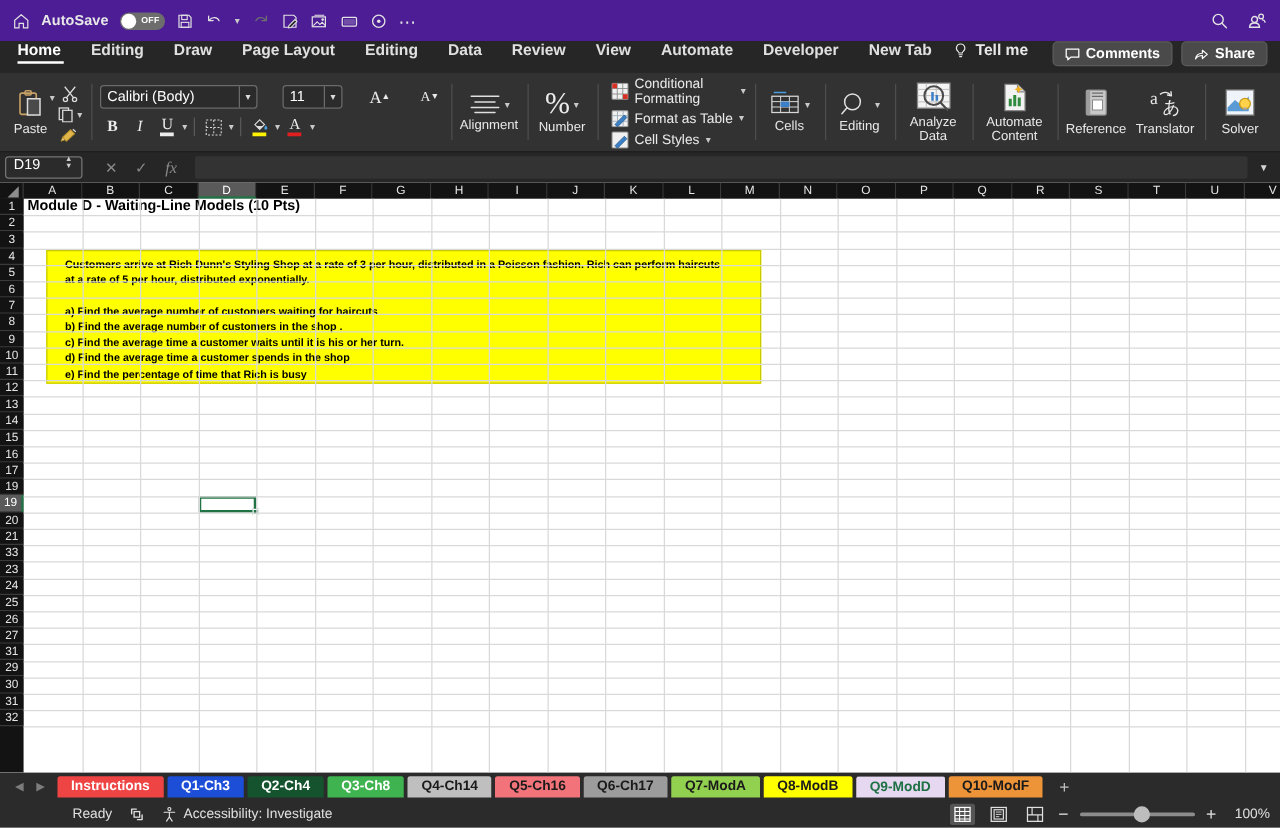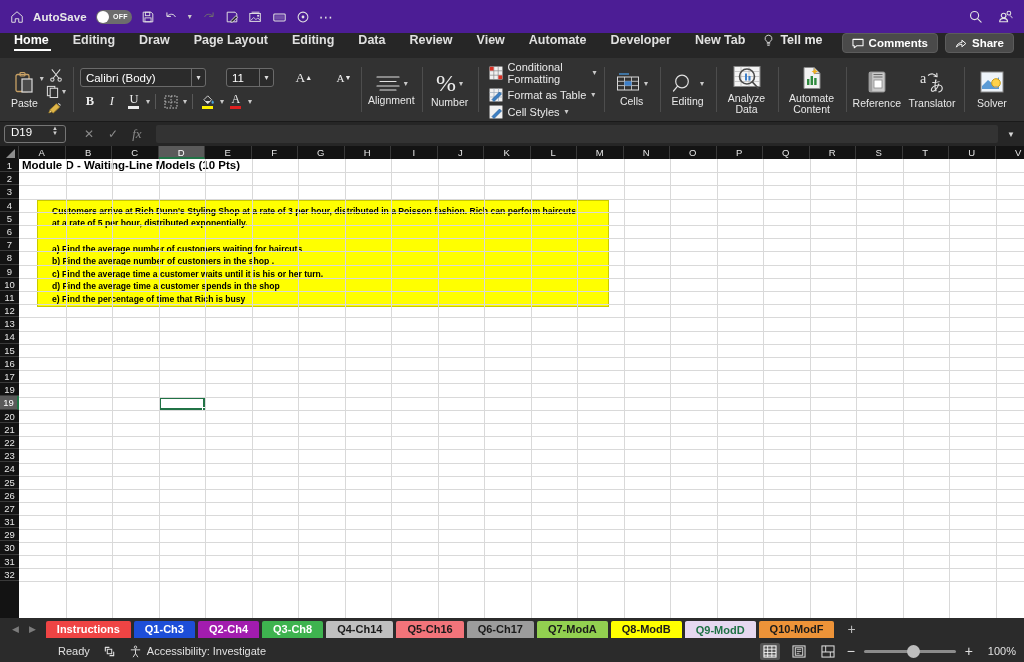--- a/index.html
+++ b/index.html
@@ -656,21 +656,21 @@
           <div class="rowcell">12</div>
           <div class="rowcell">13</div>
           <div class="rowcell">14</div>
           <div class="rowcell">15</div>
           <div class="rowcell">16</div>
           <div class="rowcell">17</div>
           <div class="rowcell">19</div>
           <div class="rowcell sel">19</div>
           <div class="rowcell">20</div>
           <div class="rowcell">21</div>
-          <div class="rowcell">22</div>
+          <div class="rowcell">33</div>
           <div class="rowcell">23</div>
           <div class="rowcell">24</div>
           <div class="rowcell">25</div>
           <div class="rowcell">26</div>
           <div class="rowcell">27</div>
           <div class="rowcell">31</div>
           <div class="rowcell">29</div>
           <div class="rowcell">30</div>
           <div class="rowcell">31</div>
           <div class="rowcell">32</div>
@@ -747,21 +747,21 @@
   </div>
 
   <div class="sheetbar">
     <div class="navarrows">
       <span>◀</span>
       <span>▶</span>
     </div>
     <div id="sheettabs" style="display:flex;align-items:center;">
         <div class="stab" style="background: #ef4444; color: rgb(255, 255, 255);">Instructions</div>
         <div class="stab" style="background: #1d4ed8; color: rgb(255, 255, 255);">Q1-Ch3</div>
-        <div class="stab" style="background: #a21caf; color: rgb(255, 255, 255);">Q2-Ch4</div>
+        <div class="stab" style="background: #14532d; color: rgb(255, 255, 255);">Q2-Ch4</div>
         <div class="stab" style="background: rgb(62, 179, 79); color: rgb(255, 255, 255);">Q3-Ch8</div>
         <div class="stab" style="background: rgb(191, 191, 191); color: rgb(26, 26, 26);">Q4-Ch14</div>
         <div class="stab" style="background: rgb(242, 116, 122); color: rgb(26, 26, 26);">Q5-Ch16</div>
         <div class="stab" style="background: rgb(156, 156, 156); color: rgb(26, 26, 26);">Q6-Ch17</div>
         <div class="stab" style="background: rgb(146, 208, 80); color: rgb(26, 26, 26);">Q7-ModA</div>
         <div class="stab" style="background: rgb(255, 255, 0); color: rgb(26, 26, 26);">Q8-ModB</div>
         <div class="stab active" style="background: rgb(230, 216, 240); color: rgb(30, 113, 69); border-top: 2px solid rgb(230, 216, 240);">Q9-ModD</div>
         <div class="stab" style="background: rgb(237, 147, 56); color: rgb(26, 26, 26);">Q10-ModF</div>
       </div>
     <span class="addsheet">+</span>

